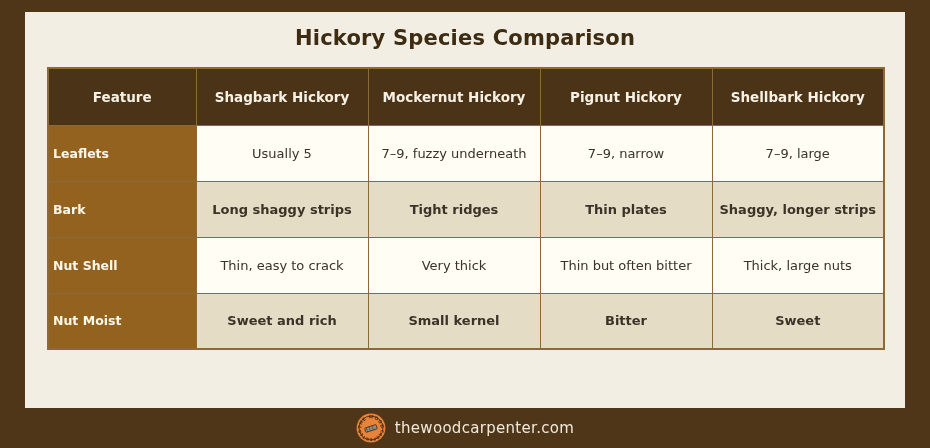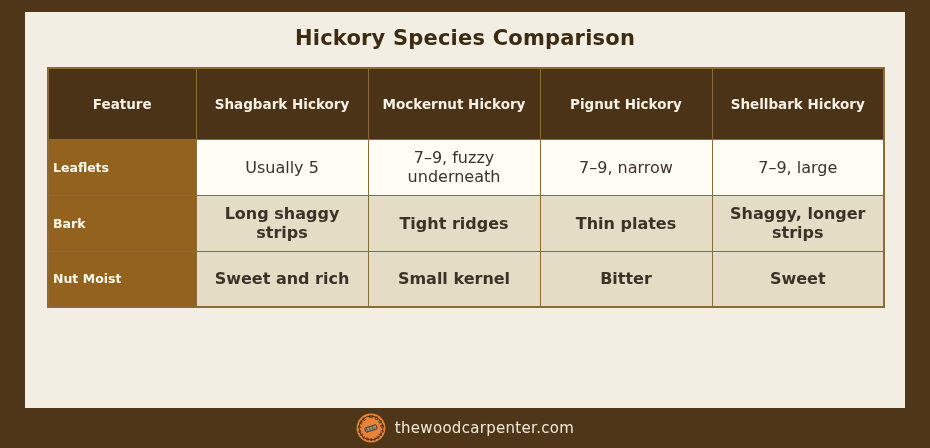--- a/index.html
+++ b/index.html
@@ -59,41 +59,41 @@
   }
 
   table.comparison col.c-feature { width: 148px; }
   table.comparison col.c-data { width: 172px; }
 
   table.comparison thead th {
     background: #4b3317;
     color: #f6f1e4;
     font-size: 13.5px;
     font-weight: bold;
-    height: 71px;
+    height: 57px;
     text-align: center;
     border: 1px solid #8b6a35;
     padding: 0 4px;
     box-sizing: border-box;
   }
 
   table.comparison tbody th.row-label {
     background: #94621f;
     color: #fdf8ec;
     font-size: 12.5px;
     font-weight: bold;
     text-align: left;
     border: 1px solid #8b6a35;
     height: 56px;
     padding: 0 4px;
     box-sizing: border-box;
   }
 
   table.comparison tbody td {
-    font-size: 16px;
+    font-size: 13px;
     color: #3b3228;
     text-align: center;
     border: 1px solid #8b6a35;
     height: 56px;
     padding: 0 6px;
     box-sizing: border-box;
   }
 
   tr.row-odd td { background: #fffdf4; }
   tr.row-even td { background: #e5dcc5; font-weight: bold; }
@@ -159,20 +159,27 @@
             <td>7–9, fuzzy underneath</td>
             <td>7–9, narrow</td>
             <td>7–9, large</td>
           </tr>
           <tr class="row-even">
             <th class="row-label">Bark</th>
             <td>Long shaggy strips</td>
             <td>Tight ridges</td>
             <td>Thin plates</td>
             <td>Shaggy, longer strips</td>
+          </tr>
+          <tr class="row-odd">
+            <th class="row-label">Nut Shell</th>
+            <td>Thin, easy to crack</td>
+            <td>Very thick</td>
+            <td>Thin but often bitter</td>
+            <td>Thick, large nuts</td>
           </tr>
           <tr class="row-even">
             <th class="row-label">Nut Moist</th>
             <td>Sweet and rich</td>
             <td>Small kernel</td>
             <td>Bitter</td>
             <td>Sweet</td>
           </tr>
         </tbody>
       </table>

